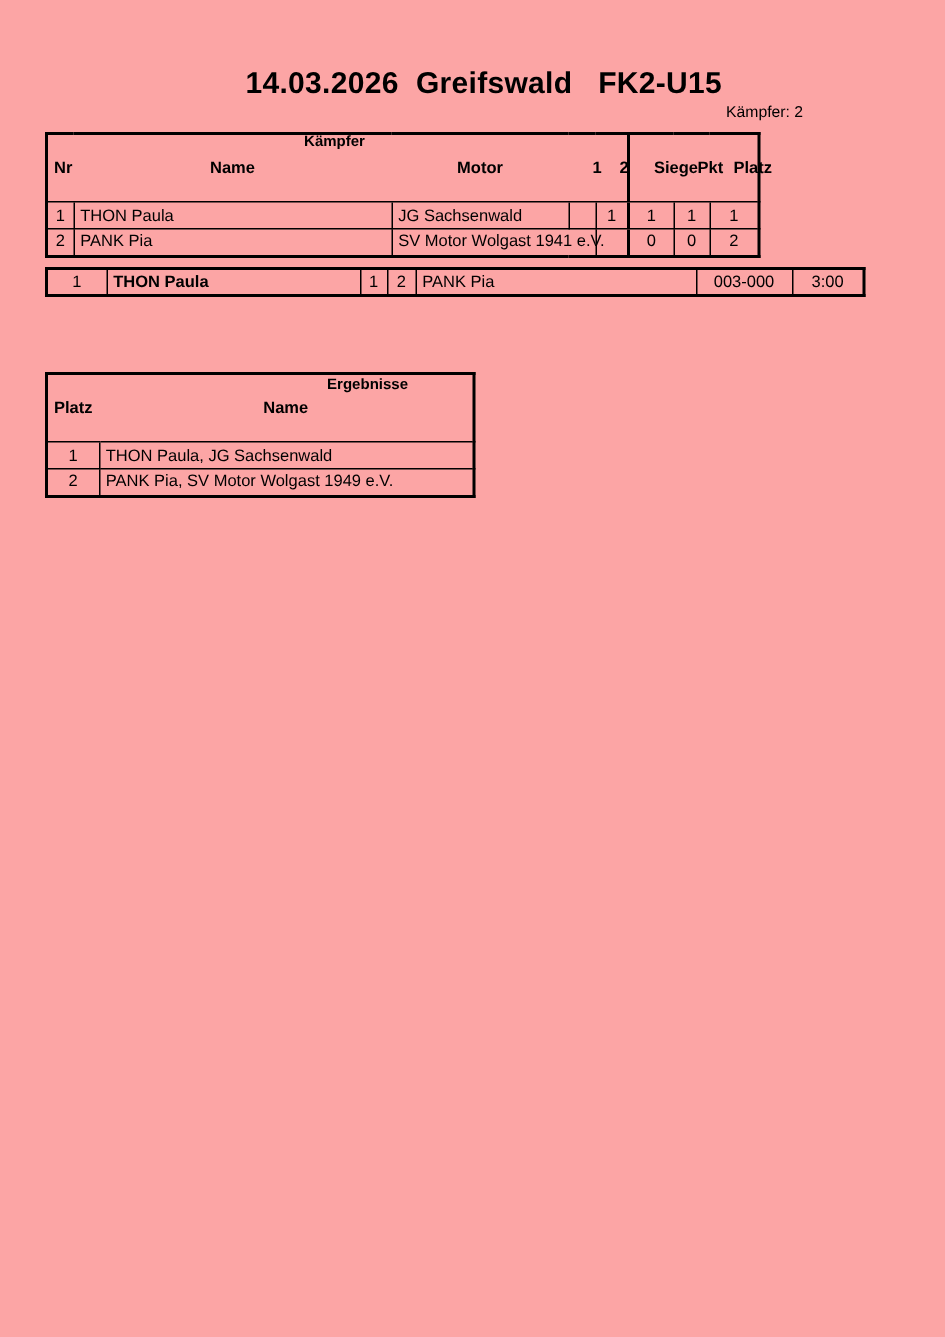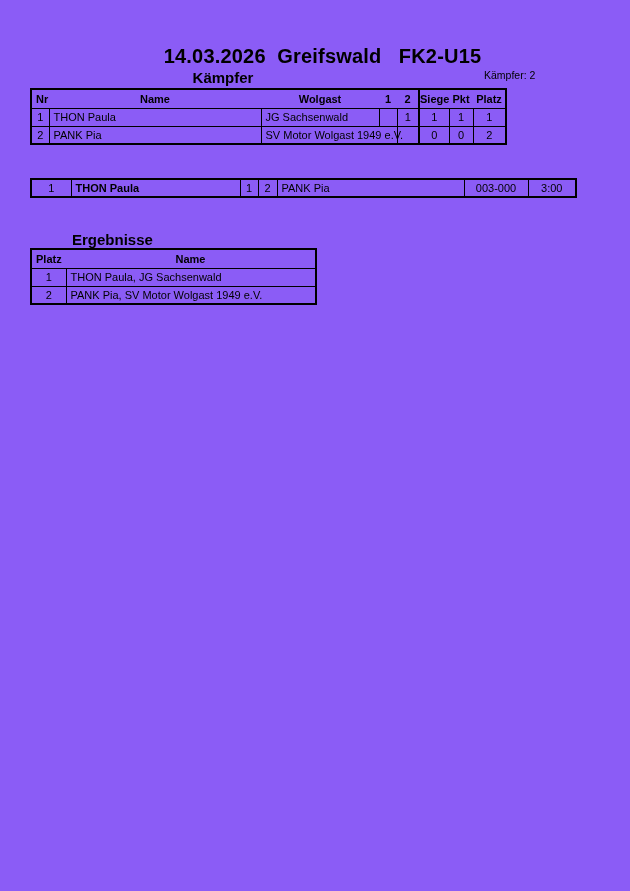--- a/index.html
+++ b/index.html
@@ -1,63 +1,64 @@
 <!DOCTYPE html>
 <html><head>
 <meta charset="utf-8">
 <style>
   * { margin: 0; padding: 0; box-sizing: border-box; }
   html, body { background: #ffffff; }
   .page {
     position: relative;
     width: 630px;
     height: 891px;
-    background: #8b5cf6;
+    background: #fca5a5;
     font-family: "Liberation Sans", sans-serif;
     color: #000000;
     overflow: hidden;
   }
   .abs { position: absolute; }
   .doc-title {
     top: 45px; left: 0; width: 645px;
     text-align: center;
     font-size: 20px;
     font-weight: bold;
     white-space: pre;
     letter-spacing: 0.2px;
   }
   .section-heading {
-    font-size: 15px;
+    font-size: 10px;
     font-weight: bold;
     white-space: pre;
+    margin-top: 20px;
   }
   .heading-kaempfer { top: 69px; left: 123px; width: 200px; text-align: center; }
   .heading-kaempfe  { top: 163px; left: 200px; width: 200px; text-align: center; }
-  .heading-ergebnisse { top: 231px; left: 72px; width: 200px; text-align: left; }
+  .heading-ergebnisse { top: 231px; left: 72px; width: 200px; text-align: right; }
   .fighter-count {
     top: 69px; left: 484px; width: 98px;
     text-align: left;
     font-size: 10.5px;
   }
   table.report {
     position: absolute;
     border-collapse: collapse;
     table-layout: fixed;
     border: 2px solid #000000;
     font-size: 11px;
   }
   table.report th {
     border: none;
     border-bottom: 1px solid #000000;
     font-weight: bold;
     height: 18px;
     text-align: center;
     white-space: nowrap;
     overflow: visible;
-    padding: 0;
+    padding: 16px;
   }
   table.report td {
     border: 1px solid #000000;
     height: 18px;
     text-align: center;
     white-space: nowrap;
     overflow: visible;
     padding: 0;
     vertical-align: middle;
   }
@@ -87,41 +88,41 @@
       <col style="width:18px">
         <col style="width:22px">
         <col style="width:30px">
       <col style="width:24px">
         <col style="width:33px">
     </colgroup>
     <tbody>
         <tr style="height:19px">
       <th class="left">Nr</th>
       <th>Name</th>
-      <th>Wolgast</th>
+      <th>Motor</th>
       <th>1</th>
       <th>2</th>
       <th class="thick-left">Siege</th>
       <th>Pkt</th>
       <th>Platz</th>
     </tr>
     <tr style="height:18px">
       <td>1</td>
       <td class="left">THON Paula</td>
       <td class="left">JG Sachsenwald</td>
       <td></td>
       <td>1</td>
       <td class="thick-left">1</td>
       <td>1</td>
       <td>1</td>
     </tr>
     <tr style="height:18px">
       <td>2</td>
       <td class="left">PANK Pia</td>
-      <td class="left" colspan="2">SV Motor Wolgast 1949 e.V.</td>
+      <td class="left" colspan="2">SV Motor Wolgast 1941 e.V.</td>
       <td></td>
       <td class="thick-left">0</td>
       <td>0</td>
       <td>2</td>
     </tr>
   </tbody>
     </table>
 
 
   <table class="report t-kaempfe">

